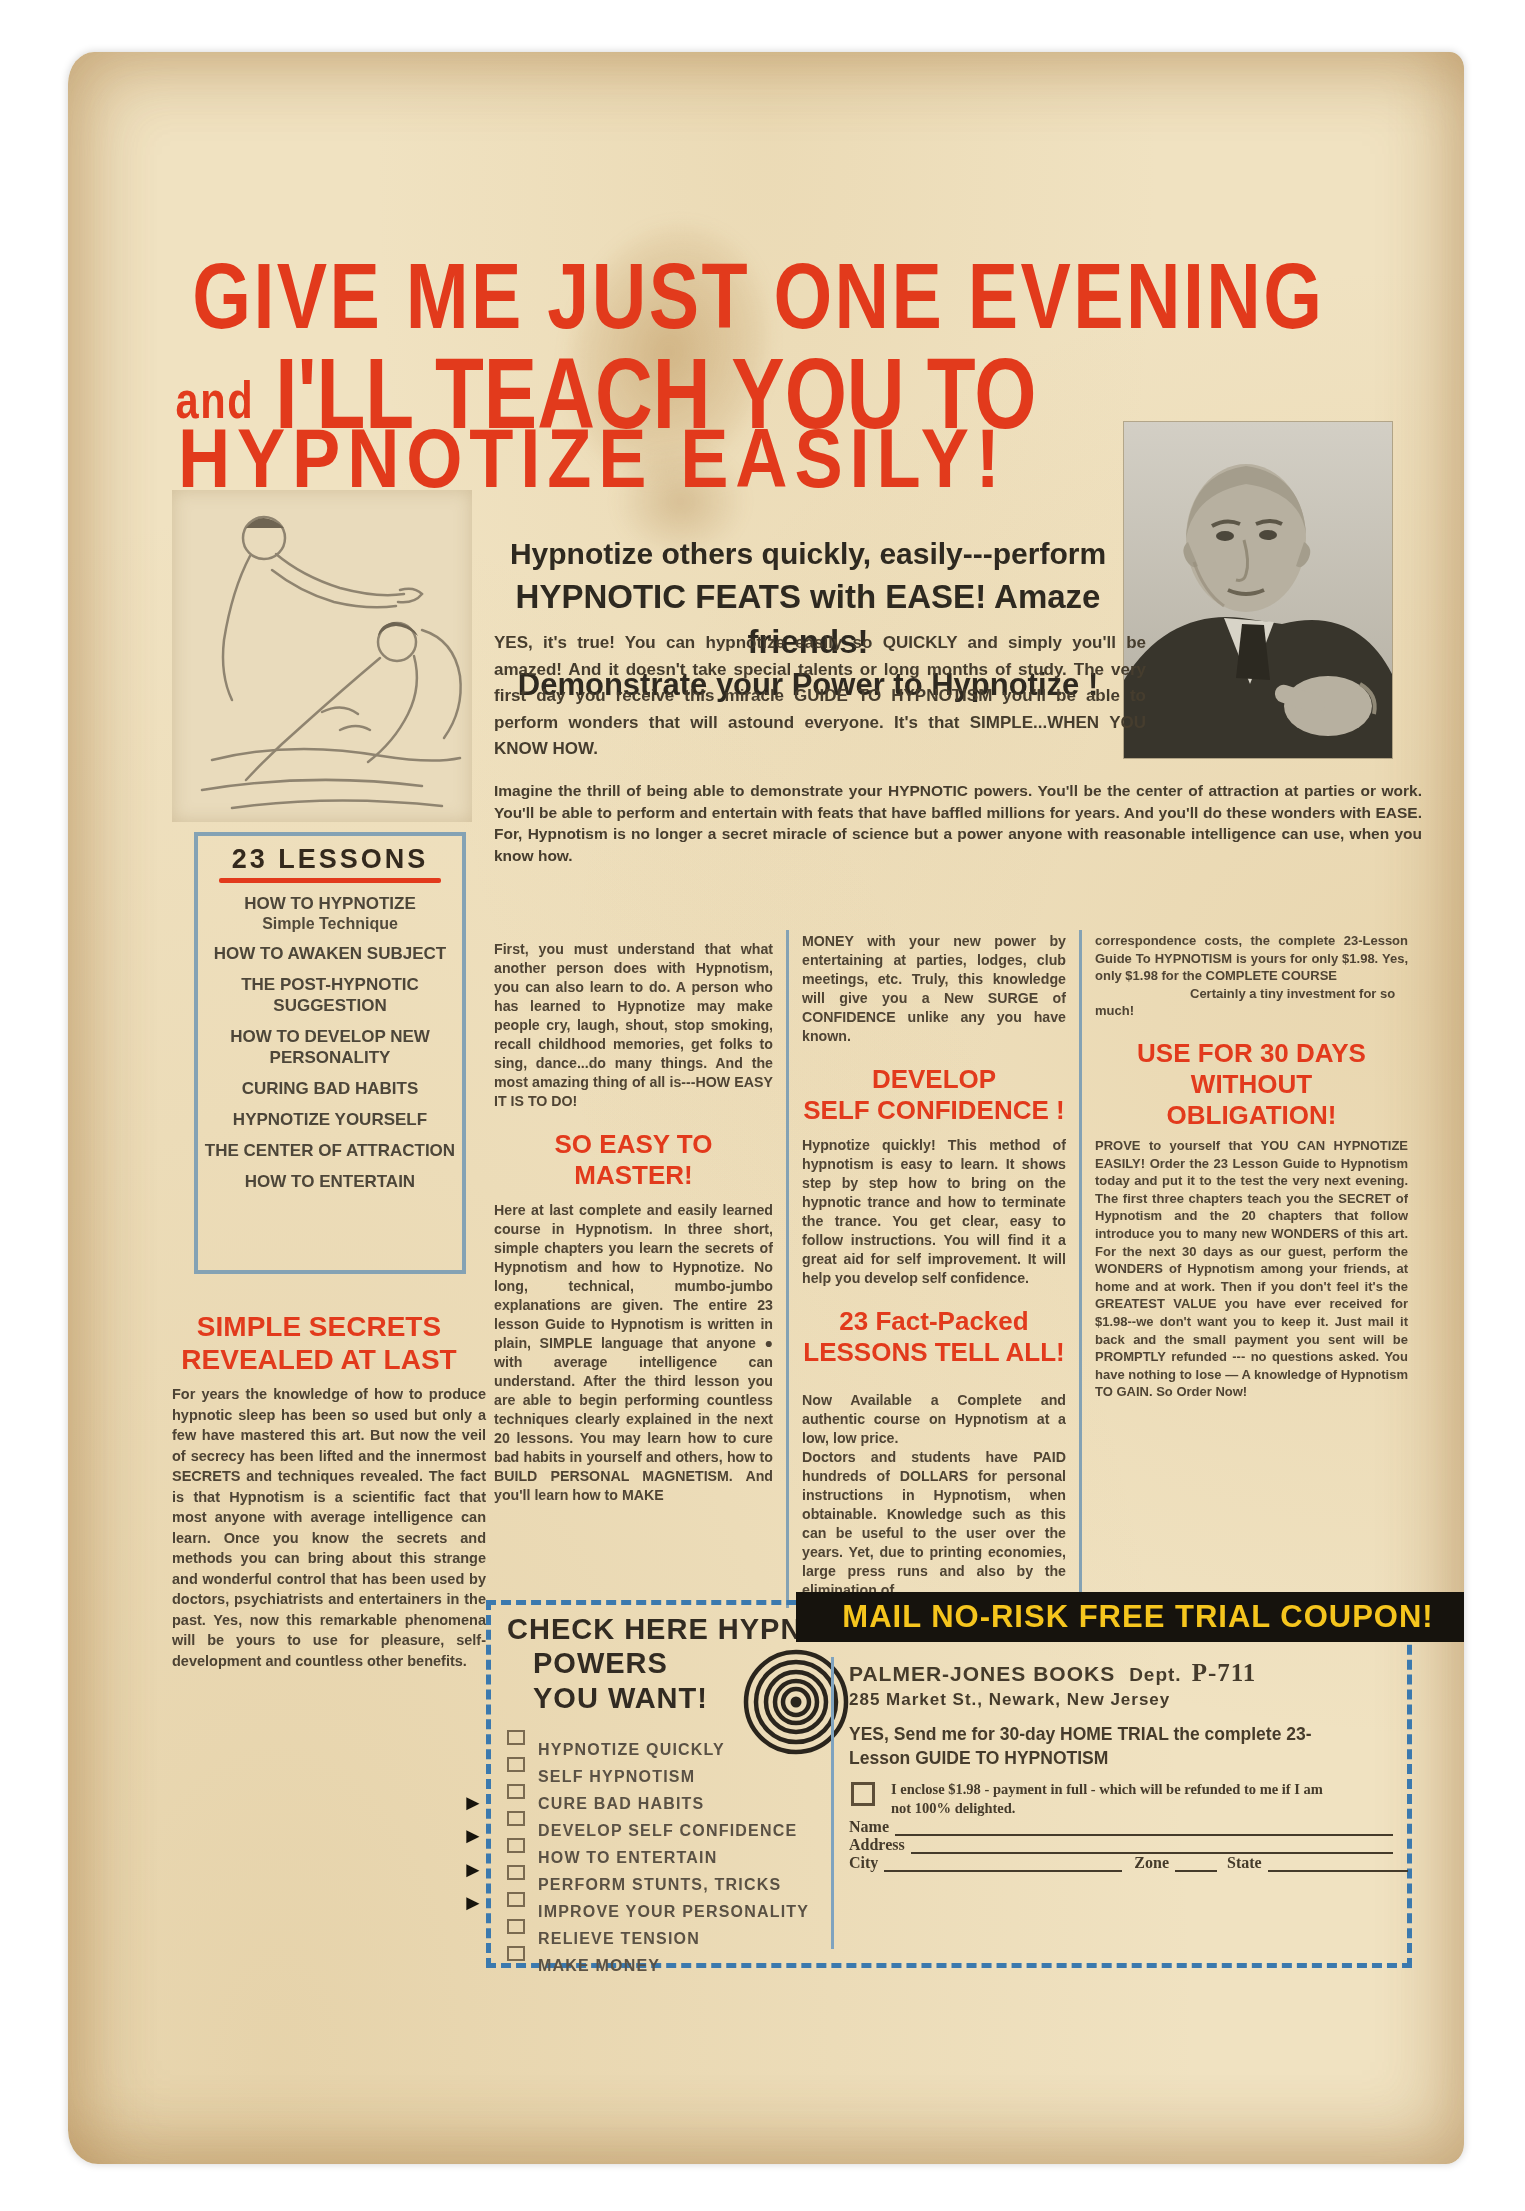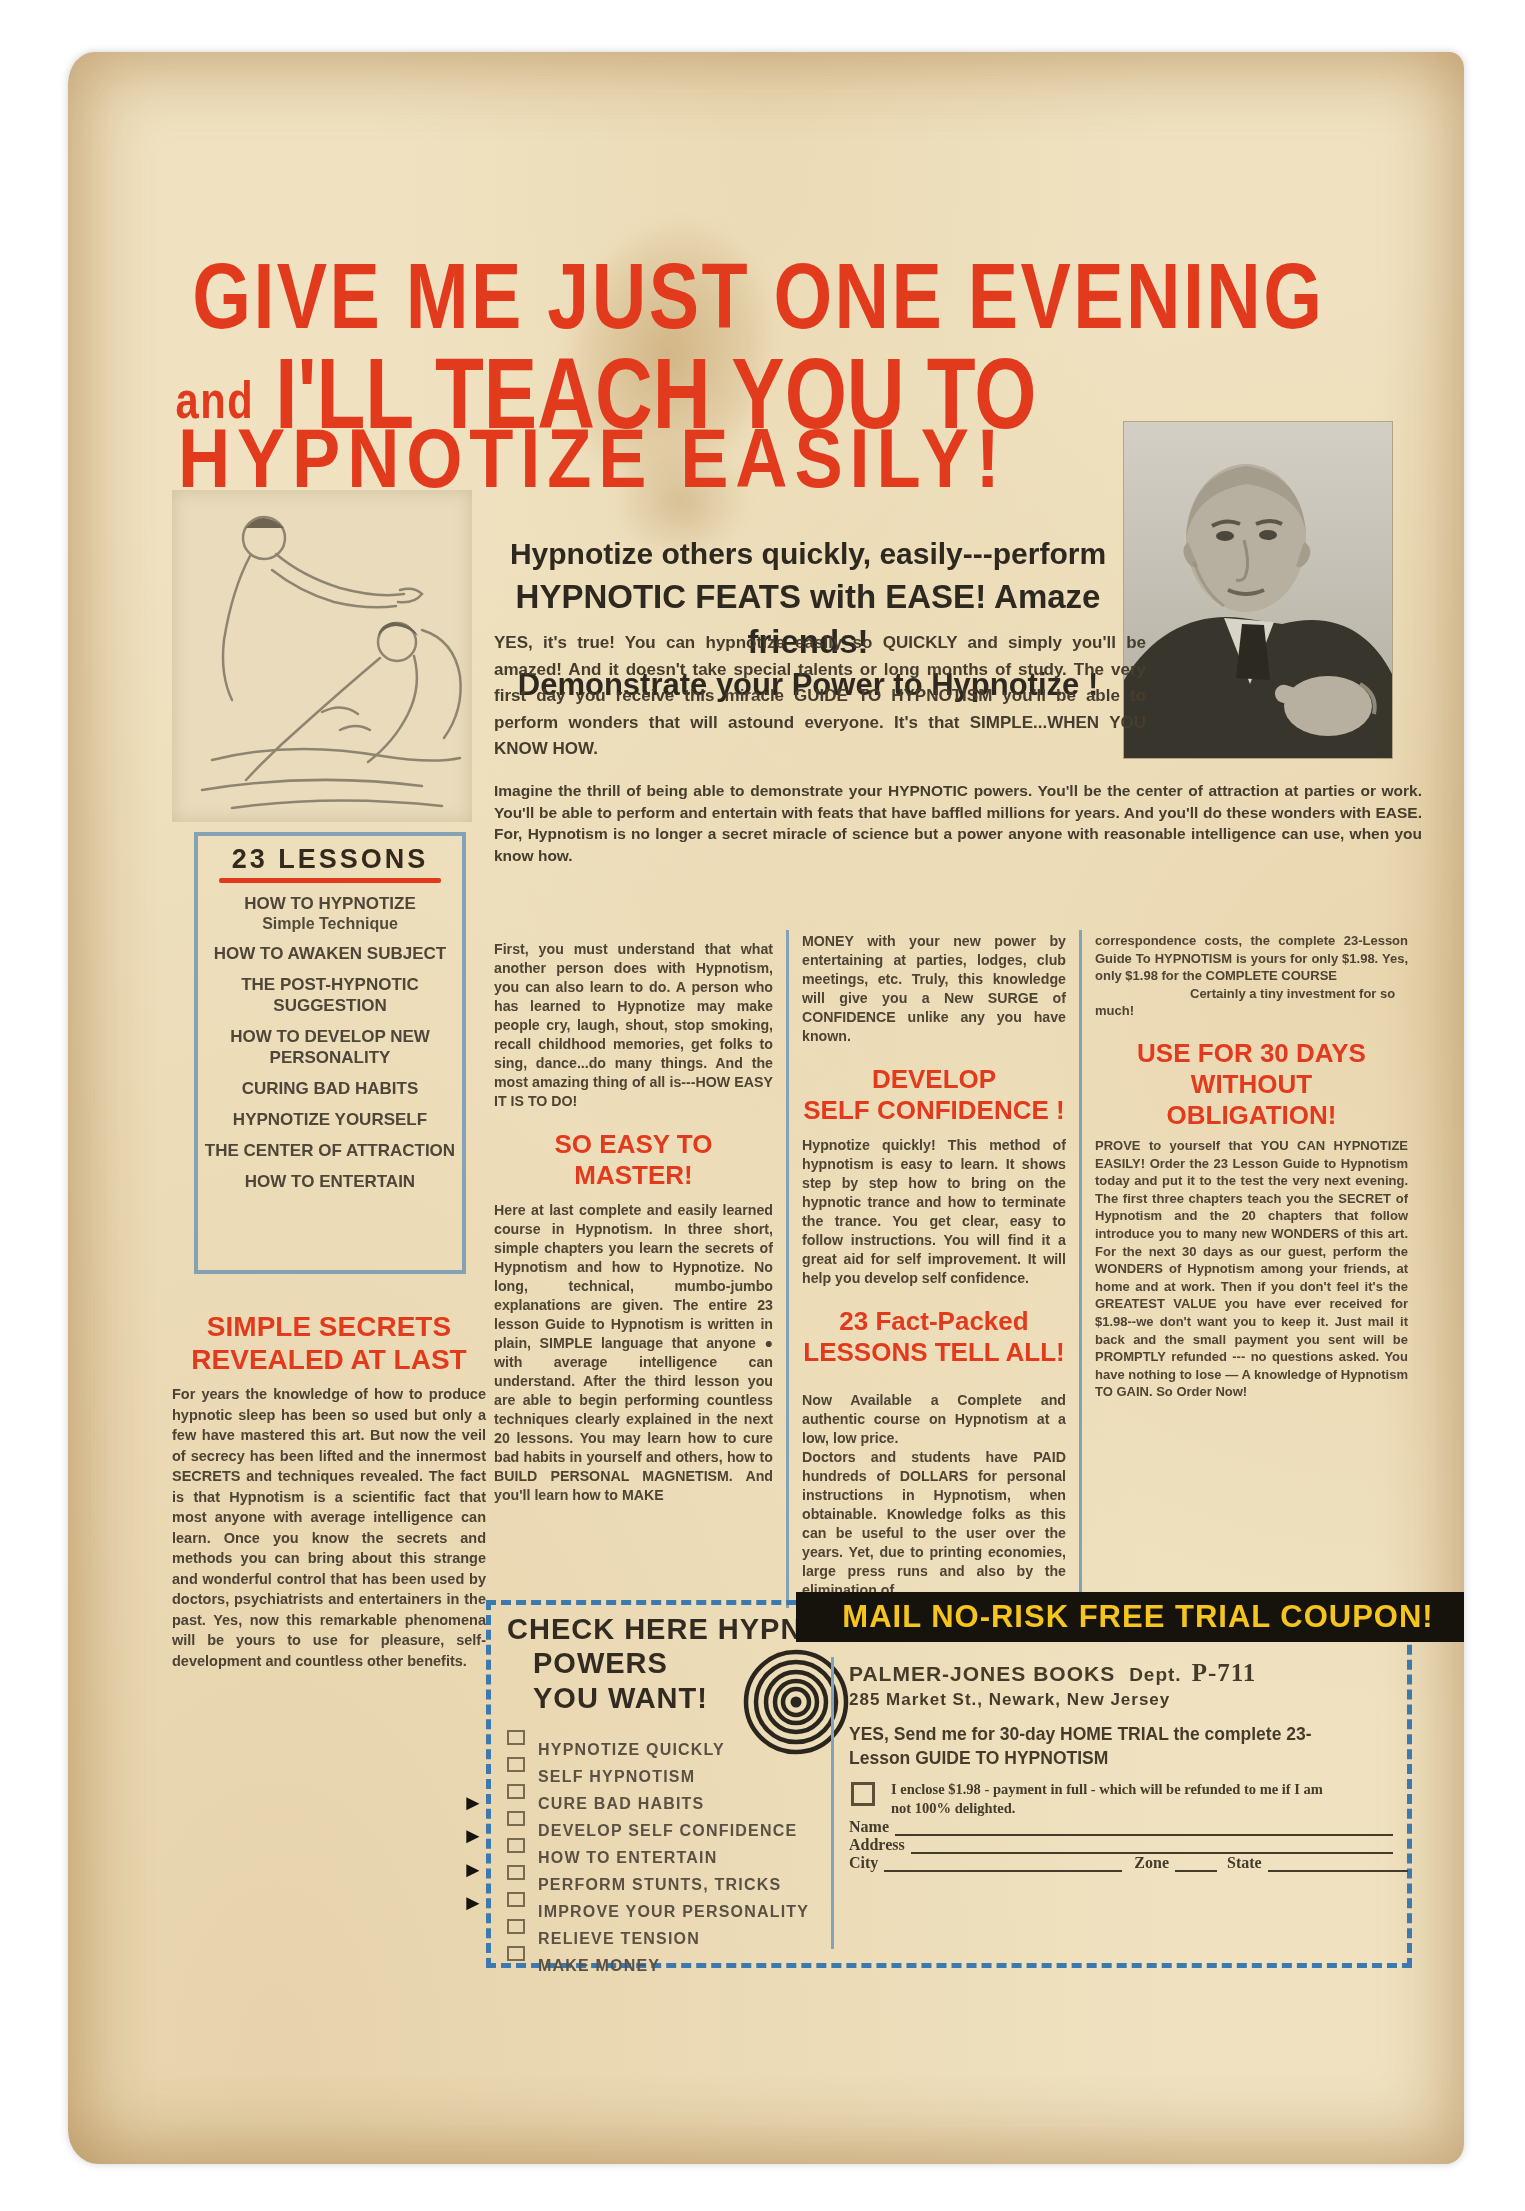--- a/index.html
+++ b/index.html
@@ -67,21 +67,21 @@
     border:4px solid #84a2b4; padding:8px 6px; text-align:center;
   }
   .lessons-title { font-size:27px; font-weight:bold; color:#33291d; letter-spacing:3px; }
   .lessons-rule { width:88%; height:5px; background:#e23a1c; margin:3px auto 9px auto; border-radius:2px; }
   .lesson-item { margin:10px 0; }
   .lesson-main { font-weight:bold; font-size:17px; line-height:21px; color:#4d4639; }
   .lesson-sub { font-weight:bold; font-size:16px; line-height:19px; color:#524a3c; }
   .lesson-sub:empty { display:none; }
 
   
-  .secrets-h { position:absolute; left:96px; top:1258px; width:330px; text-align:center;
+  .secrets-h { position:absolute; left:86px; top:1258px; width:330px; text-align:center;
     color:#e23a1c; font-weight:bold; font-size:28px; line-height:33px; }
   .secrets-b { position:absolute; left:104px; top:1332px; width:314px;
     font-size:14.5px; line-height:20.5px; font-weight:bold; color:#4d4334; text-align:justify; }
 
   
   .mailbox {
     position:absolute; left:126px; top:1738px; width:260px; height:118px;
     background:#17140d; color:#f2c41e; font-weight:bold; font-size:25px;
     text-align:center; line-height:34px; padding-top:9px; letter-spacing:1px;
     box-shadow:2px 3px 0 rgba(80,60,20,.25);
@@ -260,21 +260,21 @@
       <div class="redhead rh-lg mt18">
         <div>DEVELOP</div>
         <div>SELF CONFIDENCE !</div>
       </div>
       <div class="colp">Hypnotize quickly! This method of hypnotism is easy to learn. It shows step by step how to bring on the hypnotic trance and how to terminate the trance. You get clear, easy to follow instructions. You will find it a great aid for self improvement. It will help you develop self confidence.</div>
       <div class="redhead rh-lg mt18">
         <div>23 Fact-Packed</div>
         <div>LESSONS TELL ALL!</div>
       </div>
       <div class="colp" style="margin-top:23px;">Now Available a Complete and authentic course on Hypnotism at a low, low price.</div>
-      <div class="colp" style="margin-top:0;">Doctors and students have PAID hundreds of DOLLARS for personal instructions in Hypnotism, when obtainable. Knowledge folks as this can be useful to the user over the years. Yet, due to printing economies, large press runs and also by the elimination of</div>
+      <div class="colp" style="margin-top:0;">Doctors and students have PAID hundreds of DOLLARS for personal instructions in Hypnotism, when obtainable. Knowledge such as this can be useful to the user over the years. Yet, due to printing economies, large press runs and also by the elimination of</div>
     </div>
     <div class="col c3">
       <div class="colp" style="margin-top:2px;">correspondence costs, the complete 23-Lesson Guide To HYPNOTISM is yours for only $1.98. Yes, only $1.98 for the COMPLETE COURSE</div>
       <div class="colp indent-right" style="margin-top:0;">Certainly a tiny investment for so much!</div>
       <div class="redhead rh-lg mt18">
         <div>USE FOR 30 DAYS</div>
         <div>WITHOUT</div>
         <div>OBLIGATION!</div>
       </div>
       <div class="colp" style="margin-top:6px;">PROVE to yourself that YOU CAN HYPNOTIZE EASILY! Order the 23 Lesson Guide to Hypnotism today and put it to the test the very next evening. The first three chapters teach you the SECRET of Hypnotism and the 20 chapters that follow introduce you to many new WONDERS of this art. For the next 30 days as our guest, perform the WONDERS of Hypnotism among your friends, at home and at work. Then if you don't feel it's the GREATEST VALUE you have ever received for $1.98--we don't want you to keep it. Just mail it back and the small payment you sent will be PROMPTLY refunded --- no questions asked. You have nothing to lose — A knowledge of Hypnotism TO GAIN. So Order Now!</div>

